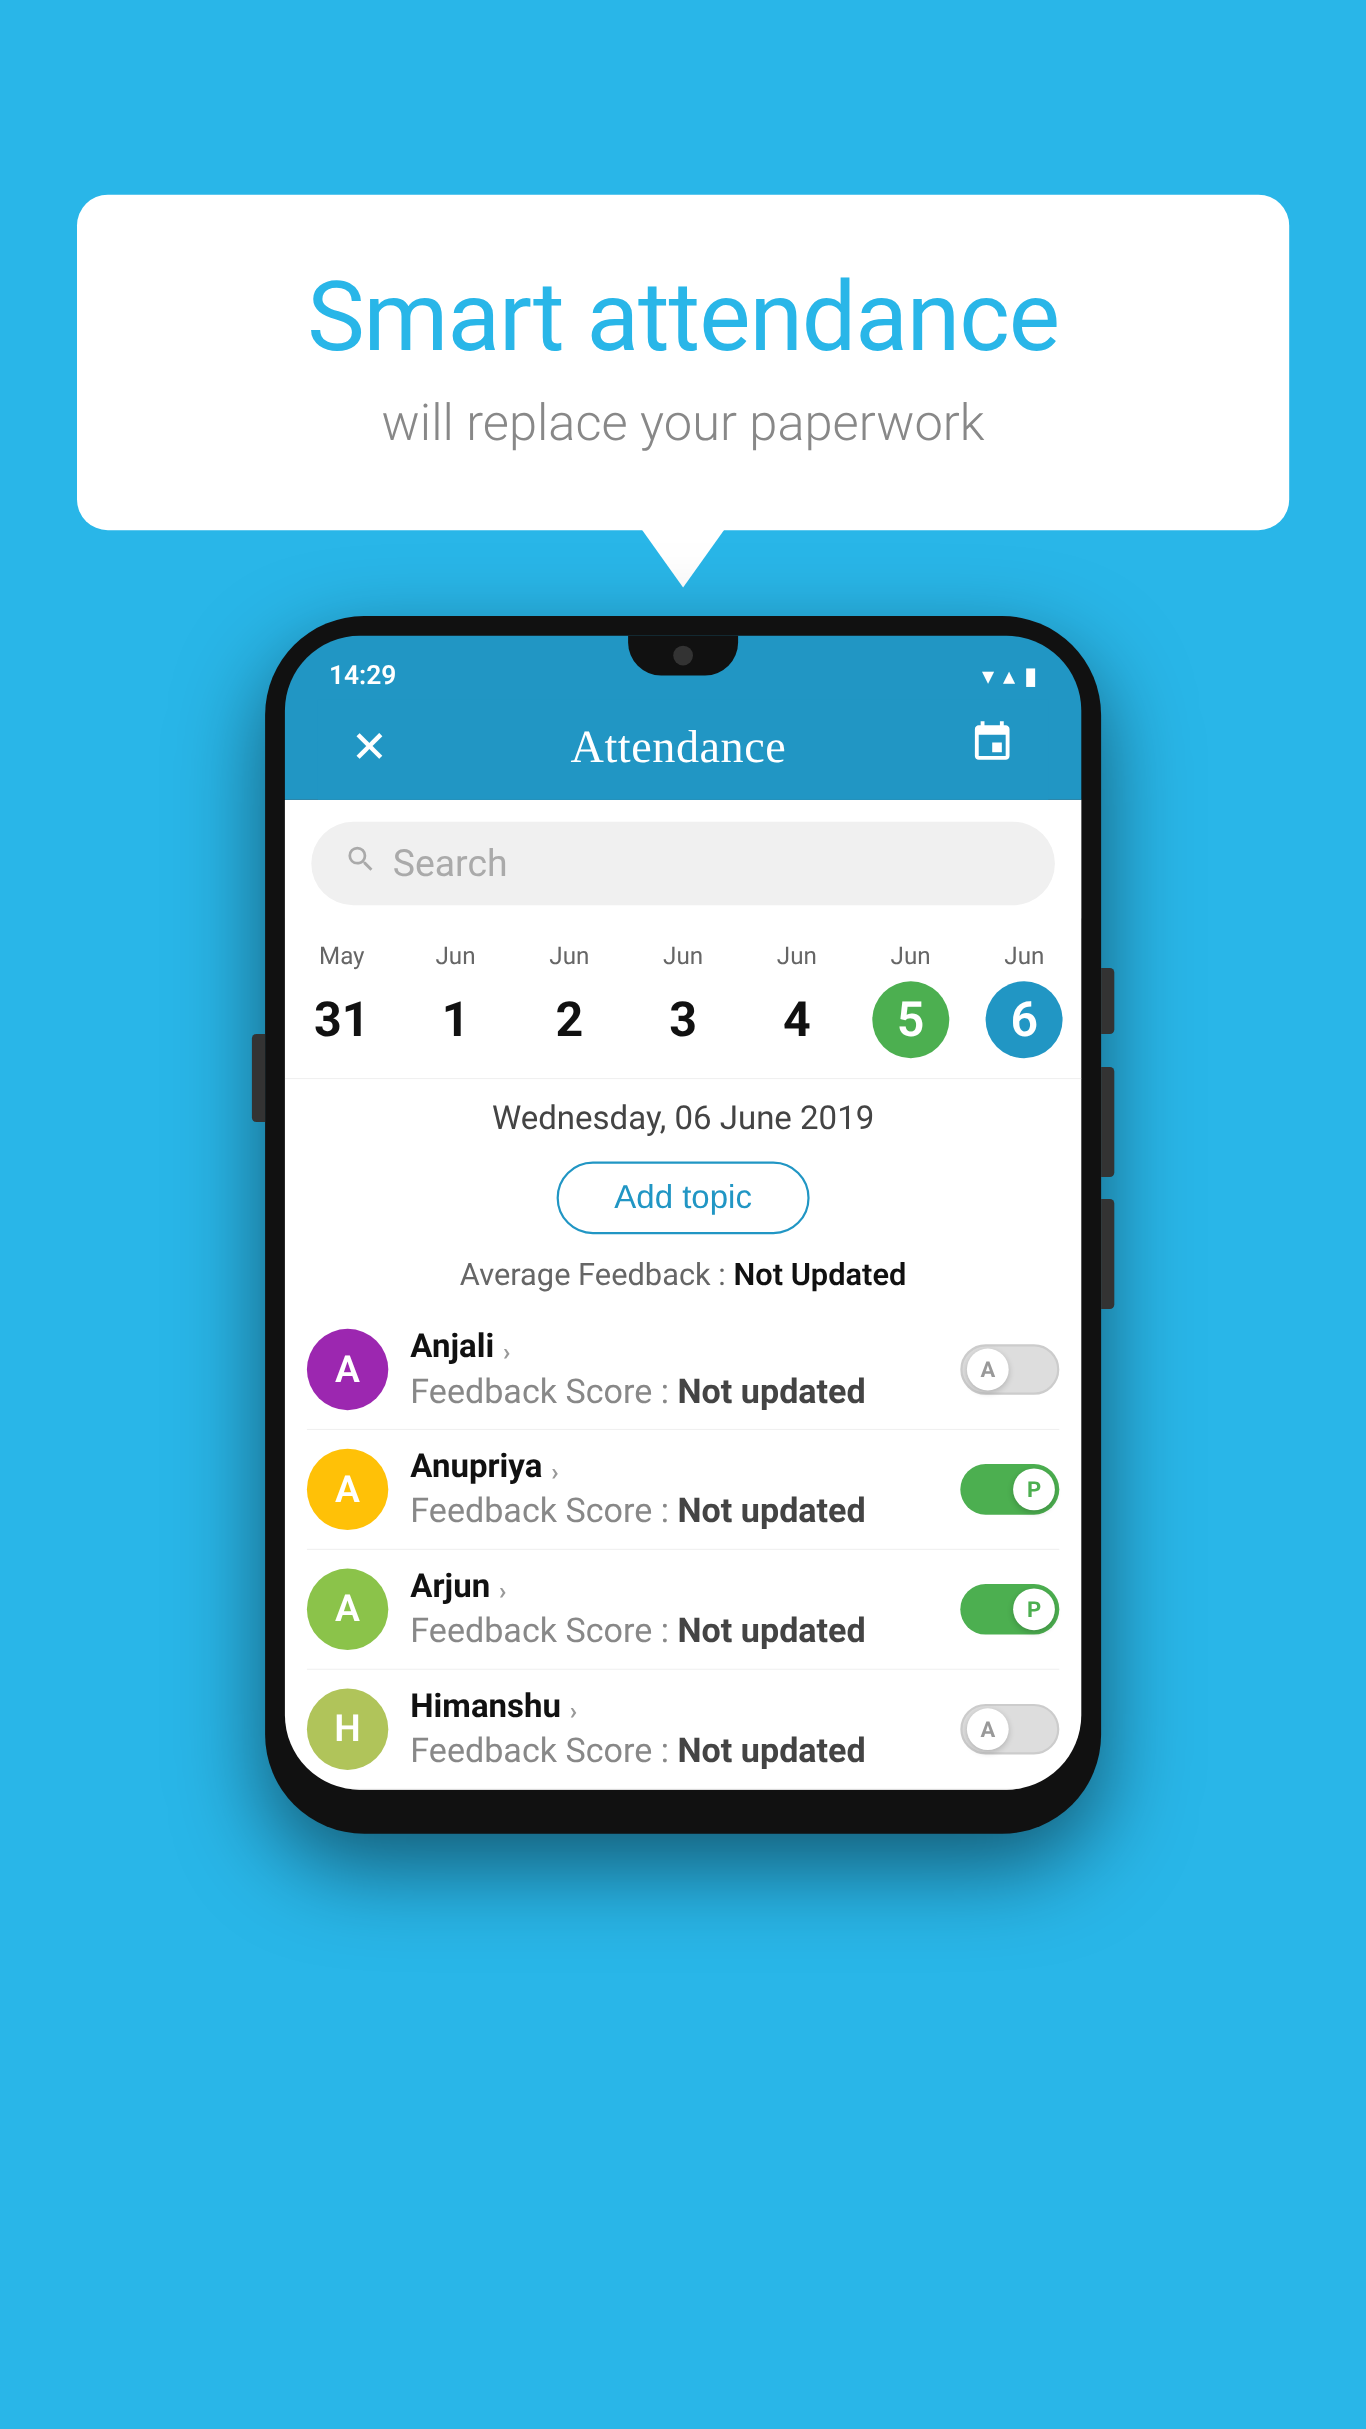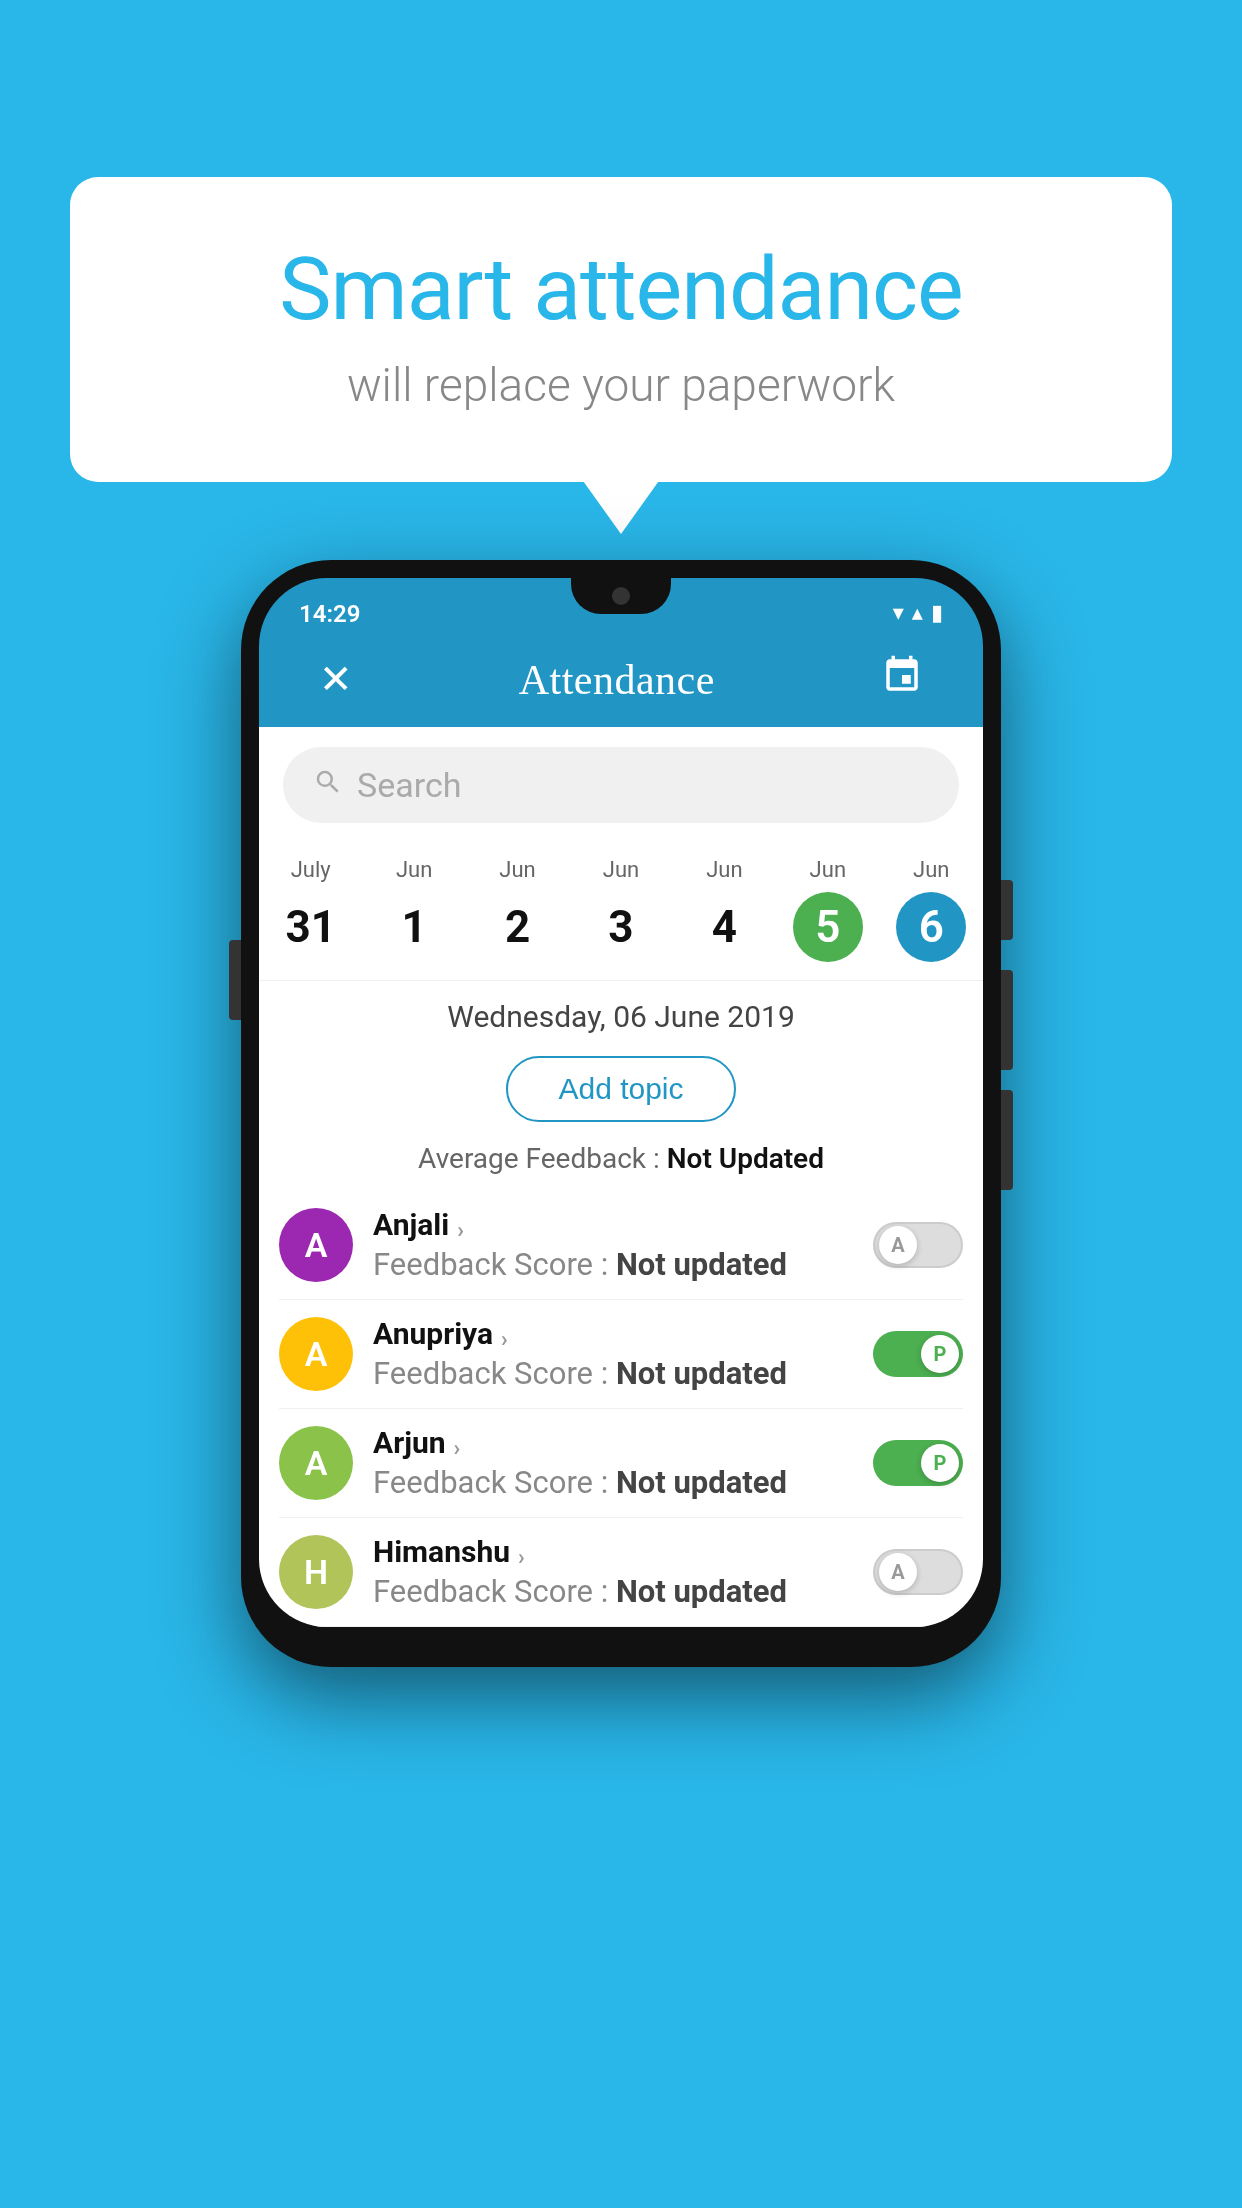--- a/index.html
+++ b/index.html
@@ -77,21 +77,21 @@
     .phone-top-bar {
       background: #2196c4;
       border-radius: 68px 68px 0 0;
       padding: 12px 30px 0 30px;
       position: relative;
     }
 
     .status-bar {
       display: flex;
       justify-content: space-between;
-      align-items: flex-start;
+      align-items: flex-end;
       padding: 10px 10px 8px 10px;
       color: white;
       font-size: 22px;
       font-weight: 500;
     }
 
     .status-time {
       font-size: 24px;
       font-weight: 600;
     }
@@ -465,21 +465,21 @@
             <svg width="30" height="30" viewBox="0 0 24 24" fill="#aaa">
               <path d="M15.5 14h-.79l-.28-.27A6.471 6.471 0 0 0 16 9.5 6.5 6.5 0 1 0 9.5 16c1.61 0 3.09-.59 4.23-1.57l.27.28v.79l5 4.99L20.49 19l-4.99-5zm-6 0C7.01 14 5 11.99 5 9.5S7.01 5 9.5 5 14 7.01 14 9.5 11.99 14 9.5 14z"></path>
             </svg>
           </span>
           <span class="search-text">Search</span>
         </div>
       </div>
 
       <div class="calendar-strip" id="calendar-strip">
           <div class="calendar-day">
-            <span class="day-month">July</span>
+            <span class="day-month">May</span>
             <span class="day-number">31</span>
           </div>
           <div class="calendar-day">
             <span class="day-month">Jun</span>
             <span class="day-number">1</span>
           </div>
           <div class="calendar-day">
             <span class="day-month">Jun</span>
             <span class="day-number">2</span>
           </div>

